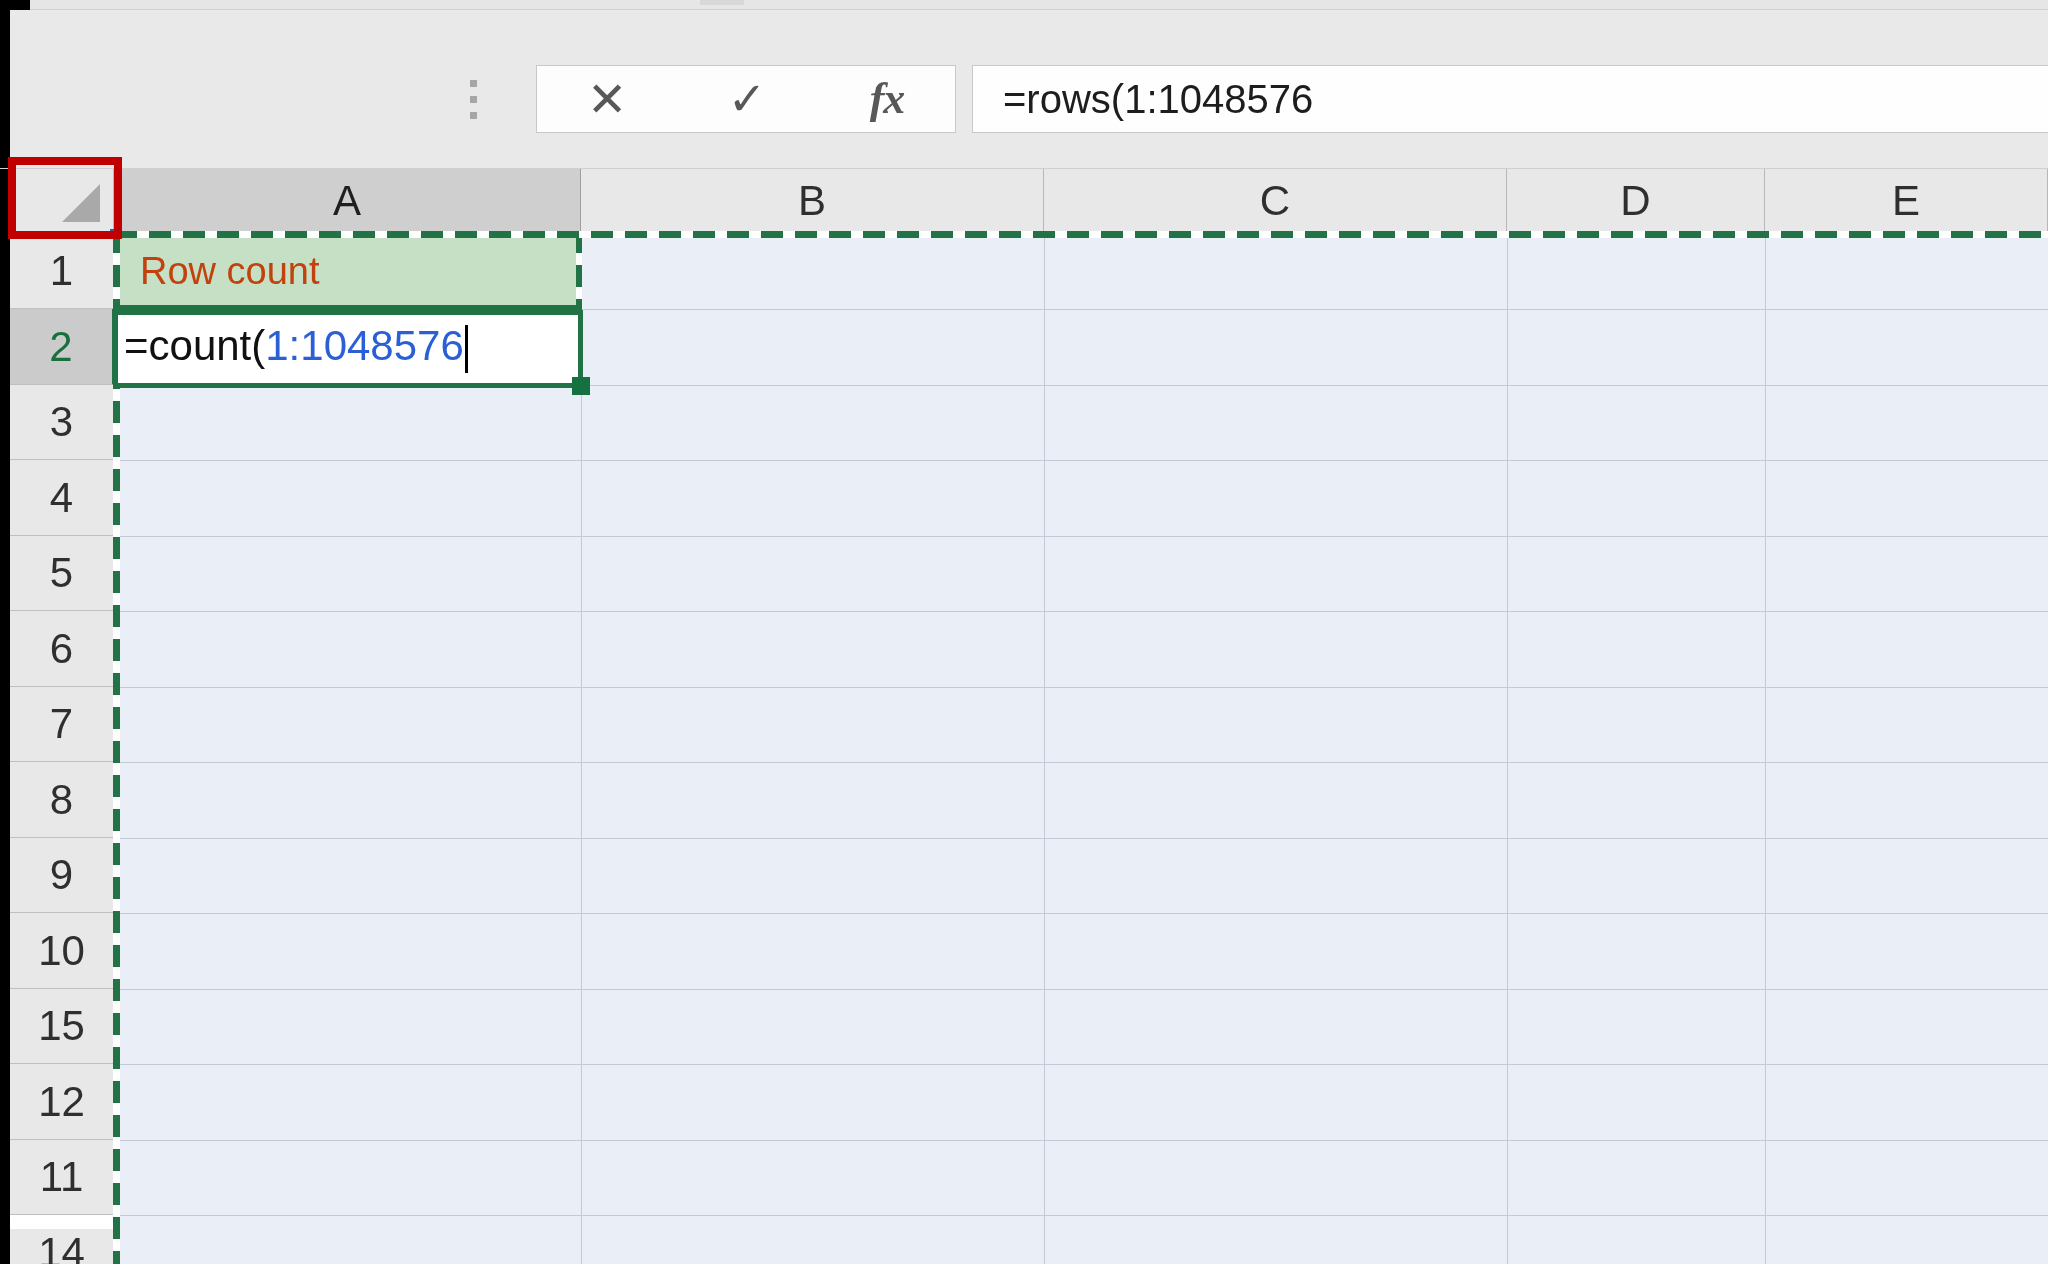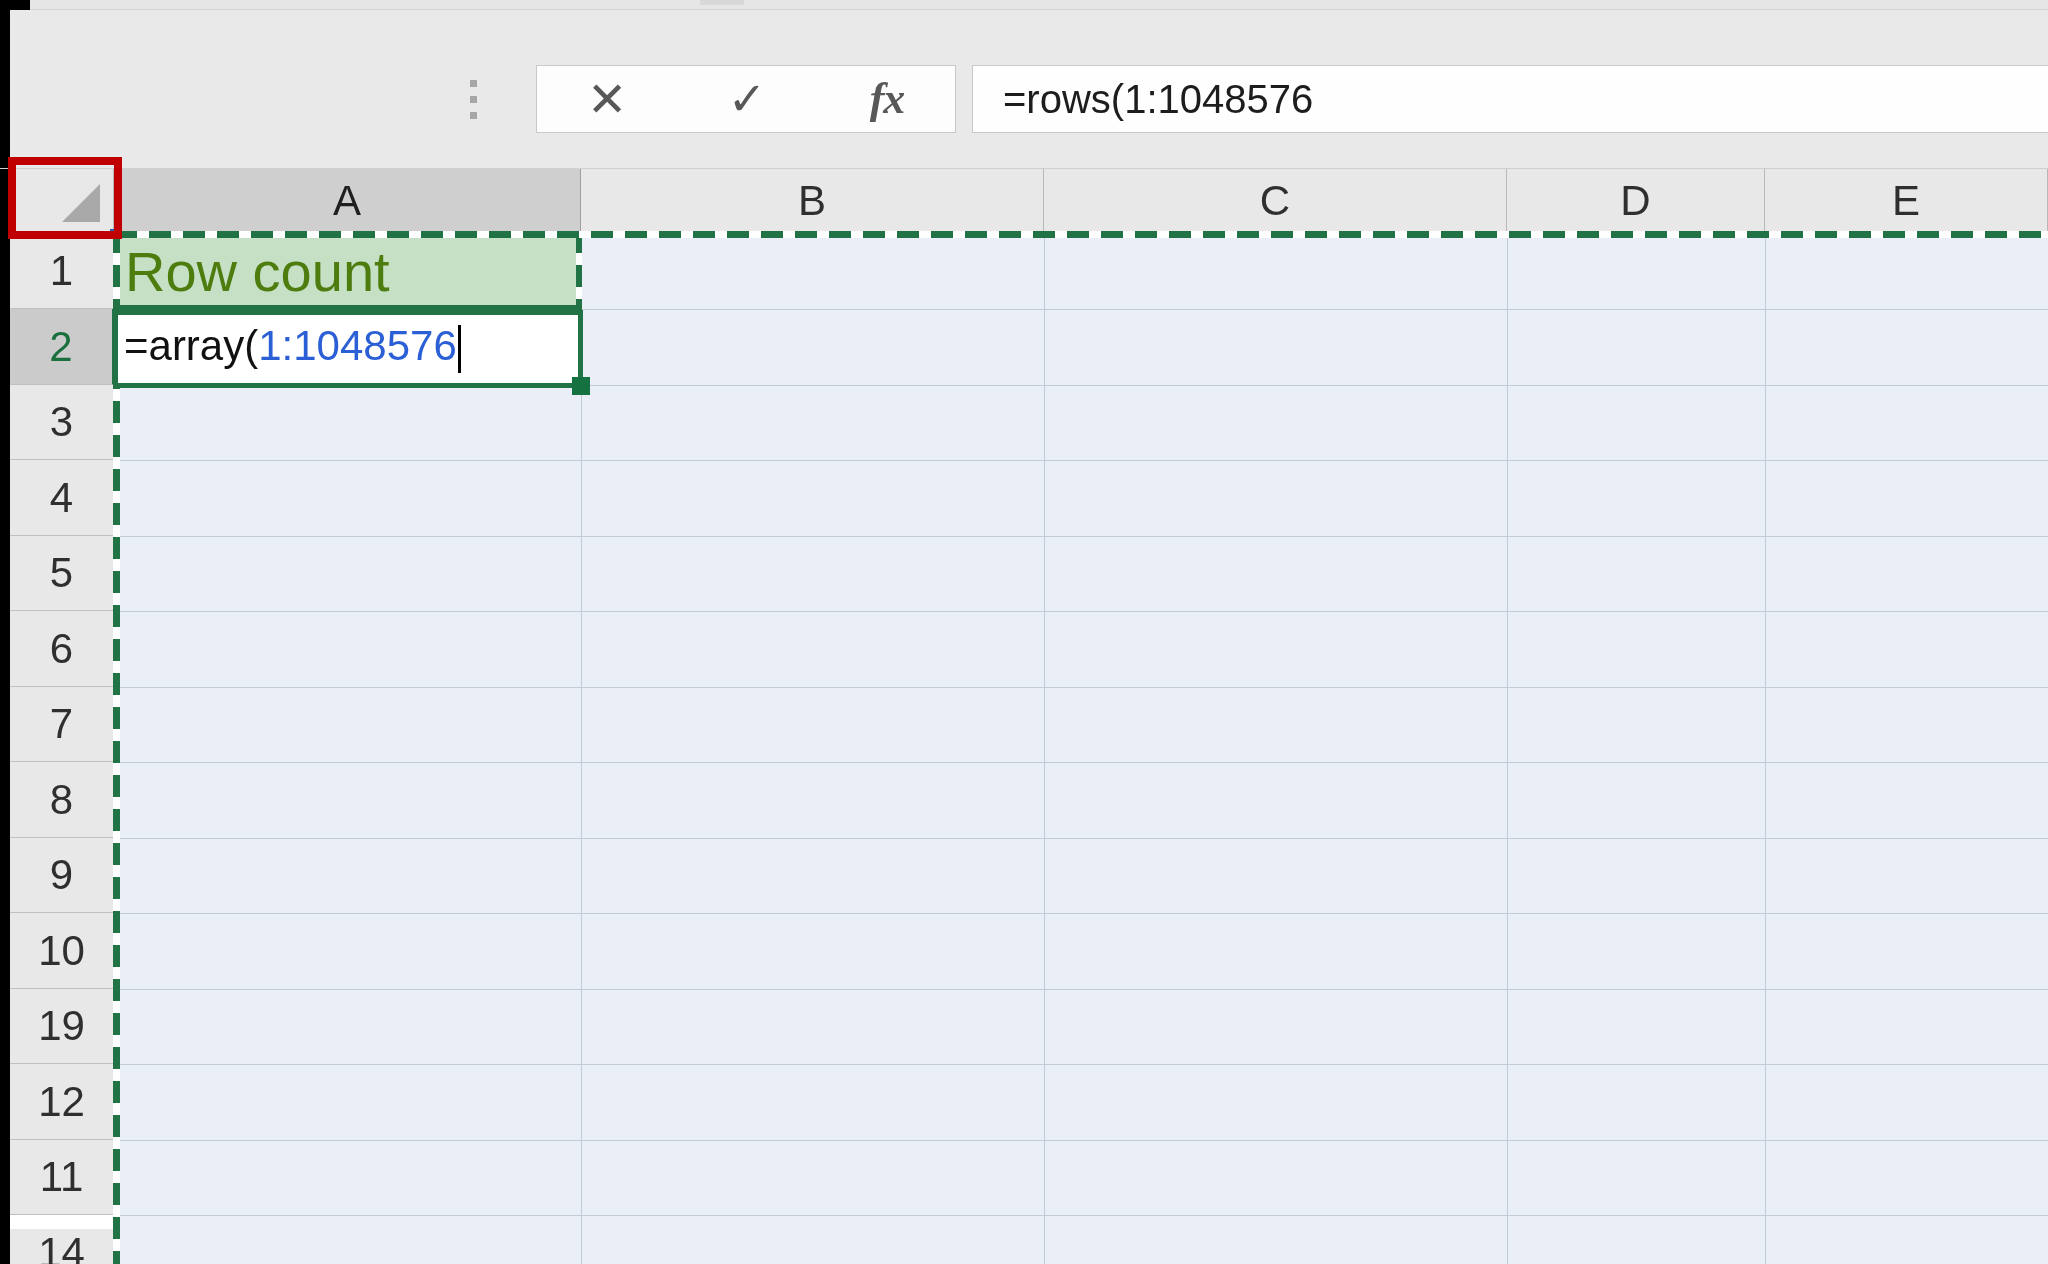--- a/index.html
+++ b/index.html
@@ -252,23 +252,23 @@
   .cell-a1 {
     position: absolute;
     left: 115px; top: 66px;
     width: 466px; height: 73px;
     background: #c5e0c5;
     box-sizing: border-box;
     display: flex; align-items: center;
     z-index: 8;
   }
   .cell-a1-text {
-    margin-left: 10px;
-    font-size: 56px;
-    color: #4d7c0f;
+    margin-left: 25px;
+    font-size: 38px;
+    color: #c2410c;
     white-space: nowrap;
   }
 
   
   .ants-top {
     position: absolute;
     left: 115px; top: 62px;
     width: 1933px; height: 7px;
     z-index: 20;
     background-image: repeating-linear-gradient(
@@ -478,21 +478,21 @@
         <div class="rowcell" style="top: 593px; height: 76px;">
           <span>8</span>
         </div>
         <div class="rowcell" style="top: 669px; height: 75px;">
           <span>9</span>
         </div>
         <div class="rowcell" style="top: 744px; height: 76px;">
           <span>10</span>
         </div>
         <div class="rowcell" style="top: 820px; height: 75px;">
-          <span>19</span>
+          <span>15</span>
         </div>
         <div class="rowcell" style="top: 895px; height: 76px;">
           <span>12</span>
         </div>
         <div class="rowcell" style="top: 971px; height: 75px;">
           <span>11</span>
         </div>
         <div class="rowcell" style="top: 1060px; height: 49px;">
           <span>14</span>
         </div>
@@ -502,21 +502,21 @@
       <span class="cell-a1-text">Row count</span>
     </div>
 
     <div class="ants-top"></div>
     <div class="ants-left"></div>
     <div class="ants-a1-bottom"></div>
     <div class="ants-a1-right"></div>
     <div class="ants-corner-dot"></div>
 
     <div class="cell-a2">
-      <span class="a2-text"><span class="a2-fn">=array(</span><span class="a2-ref">1:1048576</span><span class="caret"></span></span>
+      <span class="a2-text"><span class="a2-fn">=count(</span><span class="a2-ref">1:1048576</span><span class="caret"></span></span>
     </div>
     <div class="fillhandle"></div>
 
 
   </div>
   <div class="grid-left-black"></div>
   <div class="bottom-black"></div>
 
   <div style="position:absolute;left:4px;top:163px;">
     <div class="corner-highlight"></div>

